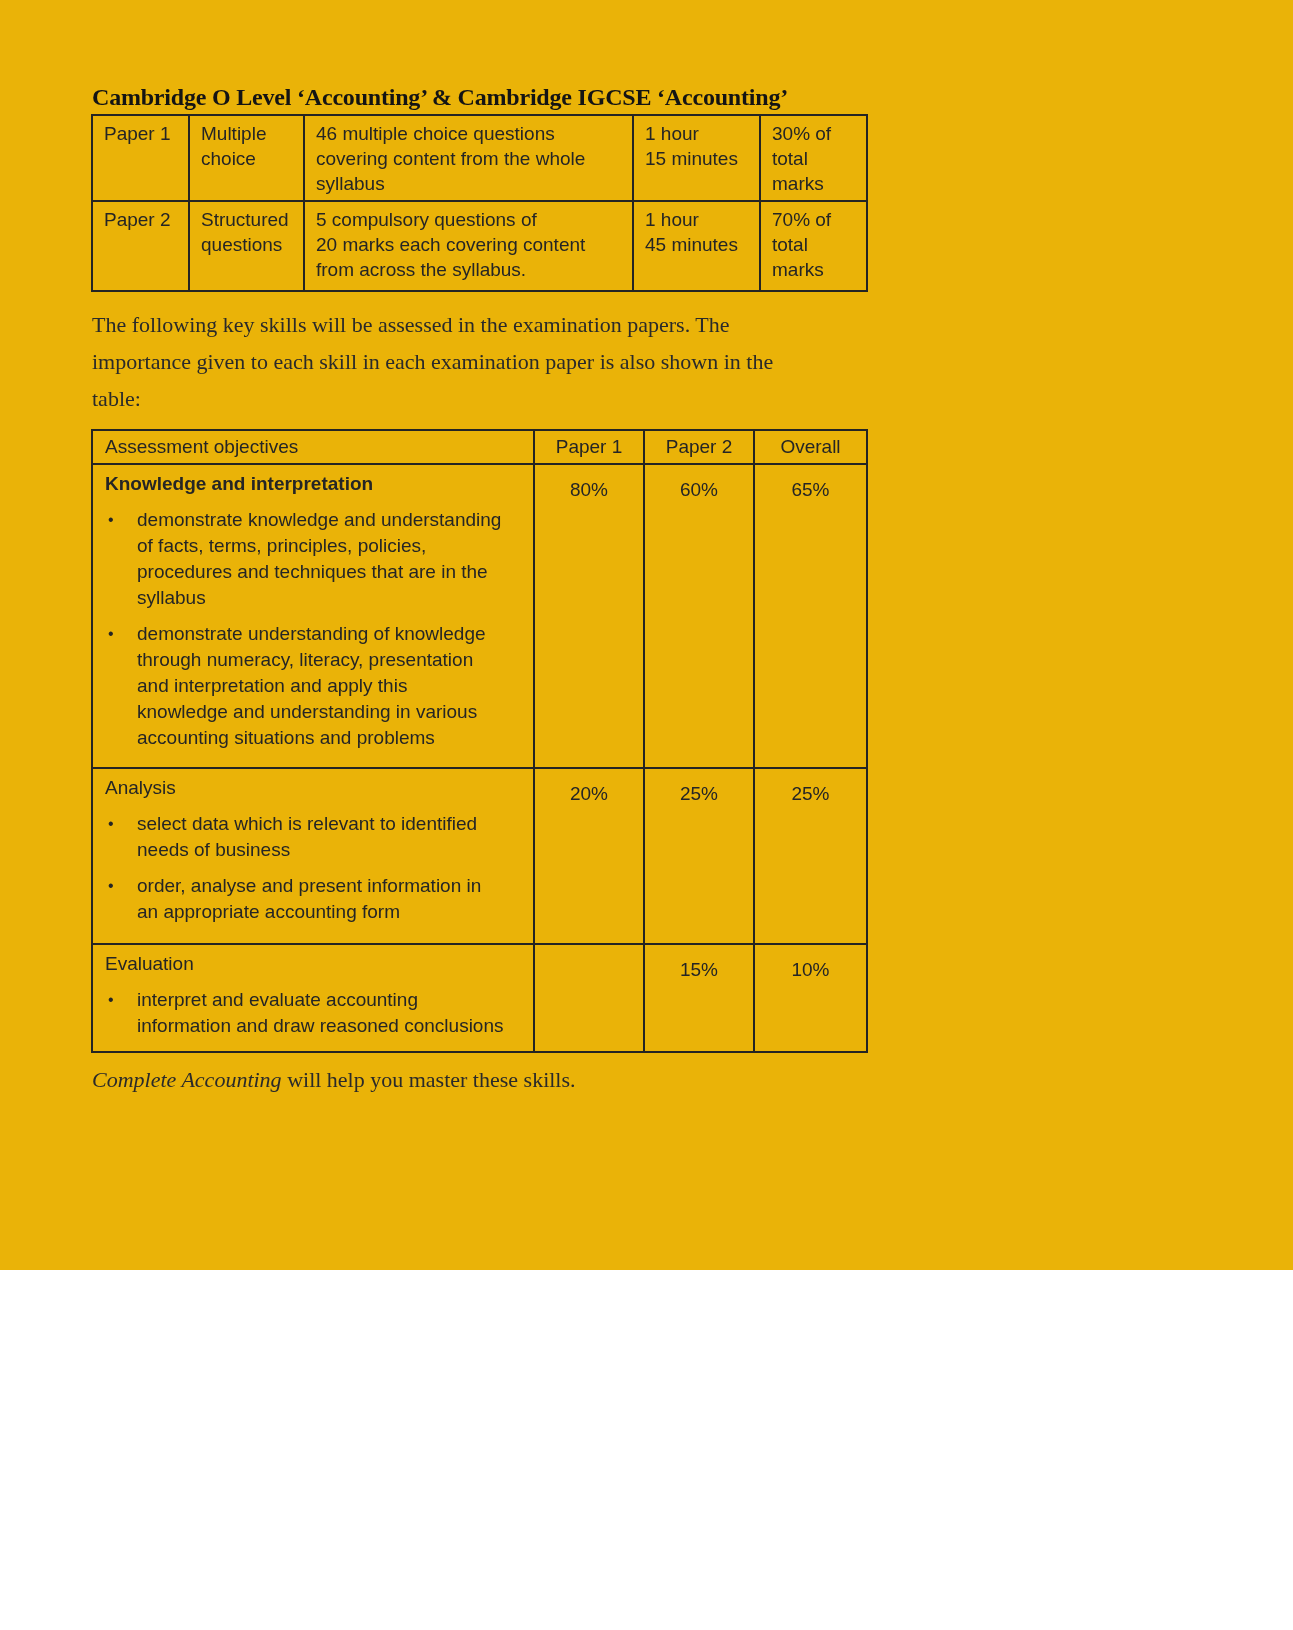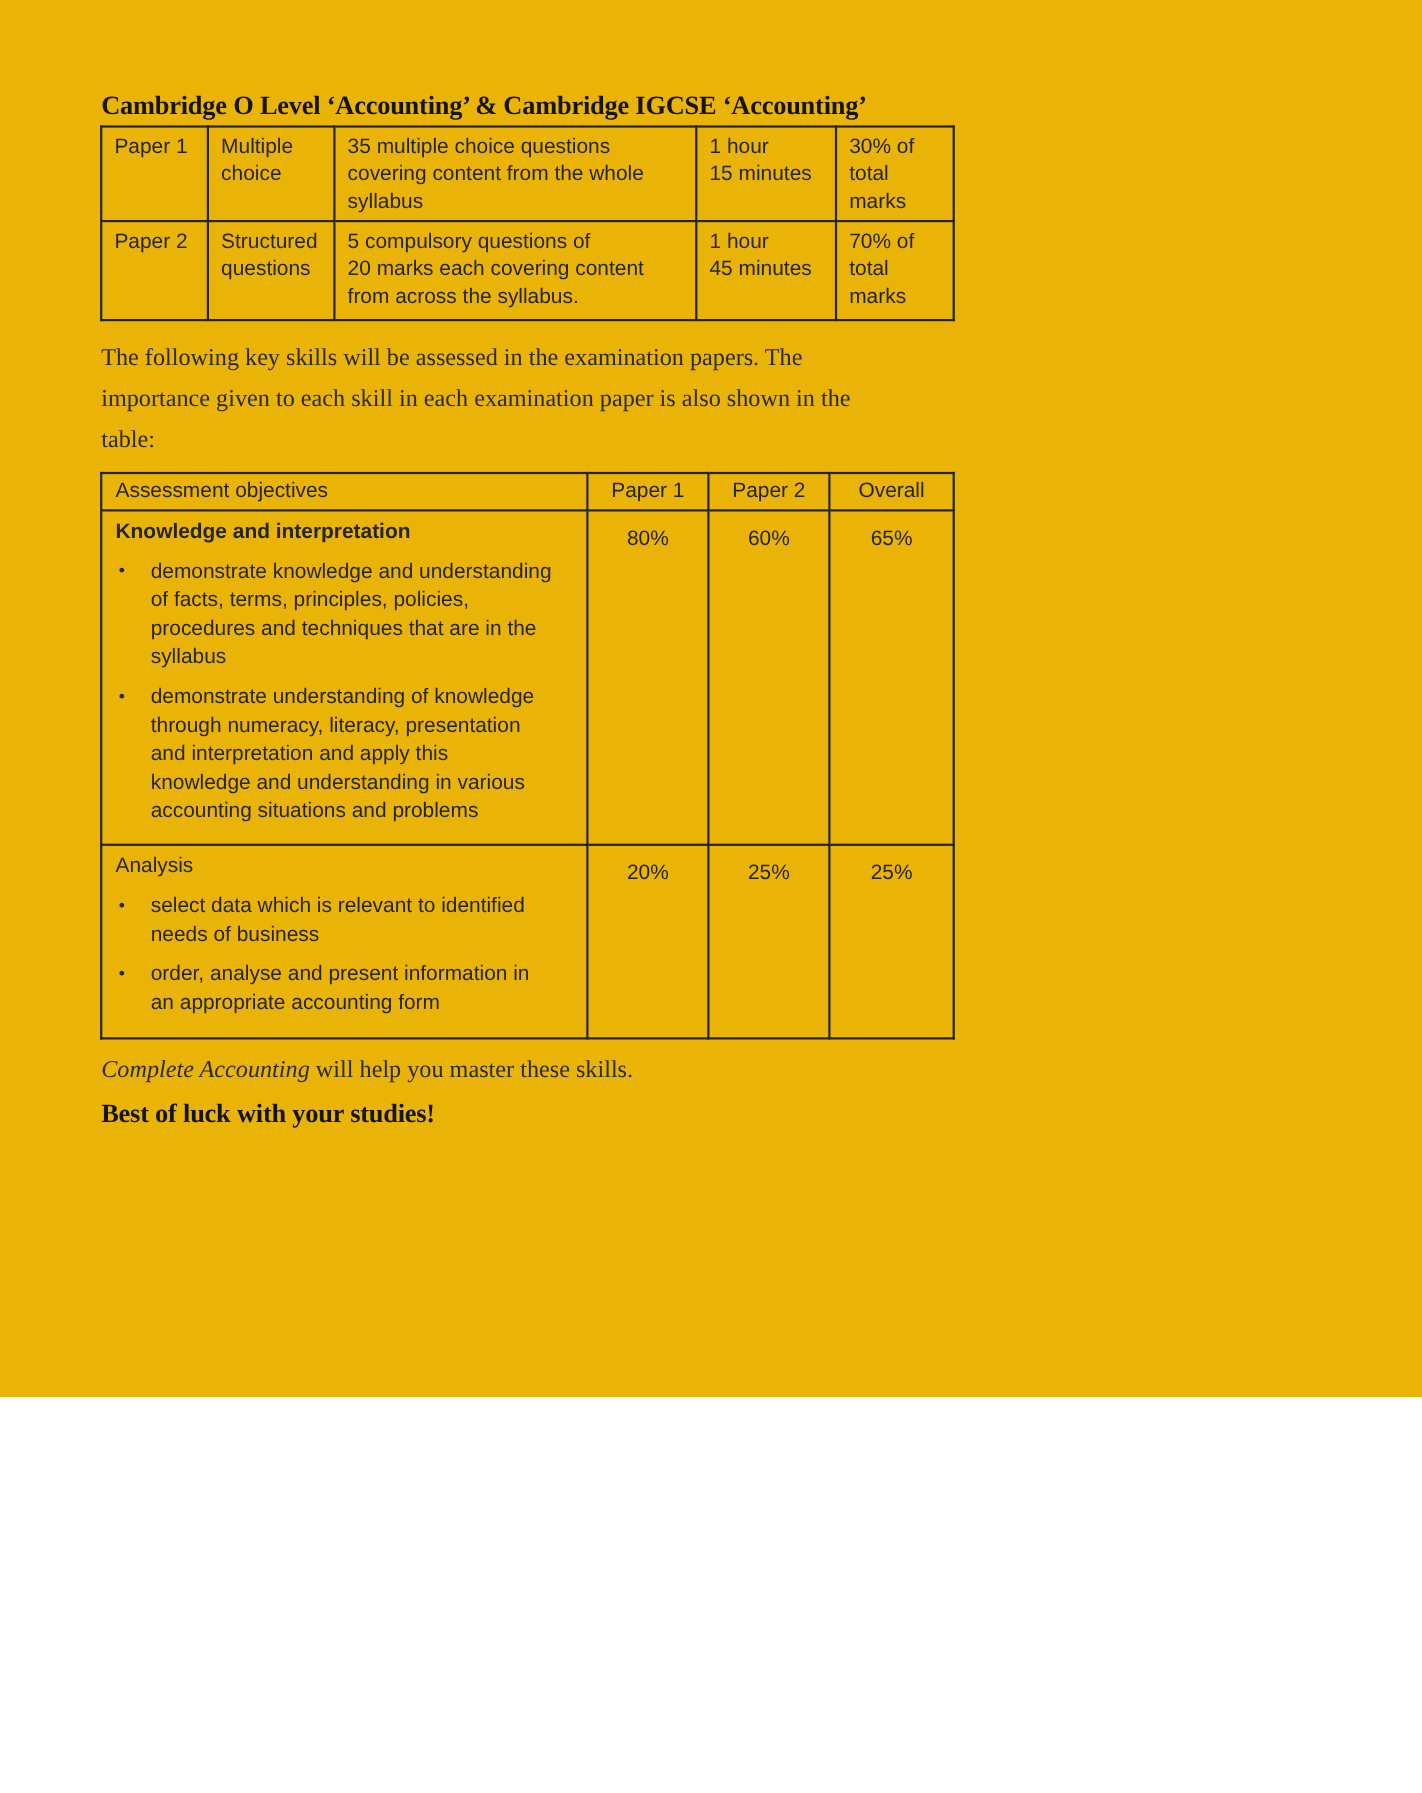--- a/index.html
+++ b/index.html
@@ -153,21 +153,21 @@
           <col style="width:115px">
           <col style="width:329px">
           <col style="width:127px">
           <col style="width:107px">
       </colgroup>
       <tbody>
         <tr class="r1">
           <td>Paper 1</td>
           <td class="ml">Multiple
 choice</td>
-          <td class="ml">35 multiple choice questions
+          <td class="ml">46 multiple choice questions
 covering content from the whole
 syllabus</td>
           <td class="ml">1 hour
 15 minutes</td>
           <td class="ml">30% of
 total
 marks</td>
         </tr>
         <tr class="r2">
           <td>Paper 2</td>
@@ -239,24 +239,36 @@
             <div class="bullet-item">
               <span class="bullet">•</span>
               <span class="btext ml">order, analyse and present information in
 an appropriate accounting form</span>
             </div>
           </td>
           <td class="pct">20%</td>
           <td class="pct">25%</td>
           <td class="pct">25%</td>
         </tr>
+        <tr class="r-evaluation">
+          <td class="obj-cell">
+            <div class="obj-title">Evaluation</div>
+            <div class="bullet-item">
+              <span class="bullet">•</span>
+              <span class="btext ml">interpret and evaluate accounting
+information and draw reasoned conclusions</span>
+            </div>
+          </td>
+          <td class="pct"></td>
+          <td class="pct">15%</td>
+          <td class="pct">10%</td>
+        </tr>
       </tbody>
     </table>
 
     <p class="closing"><span class="italic">Complete Accounting</span><span> will help you master these skills.</span></p>
 
-    <p class="signoff">Best of luck with your studies!</p>
   </div>
 
   <div class="badge">
     <span>v</span>
   </div>
 </div>
 
 </body></html>

